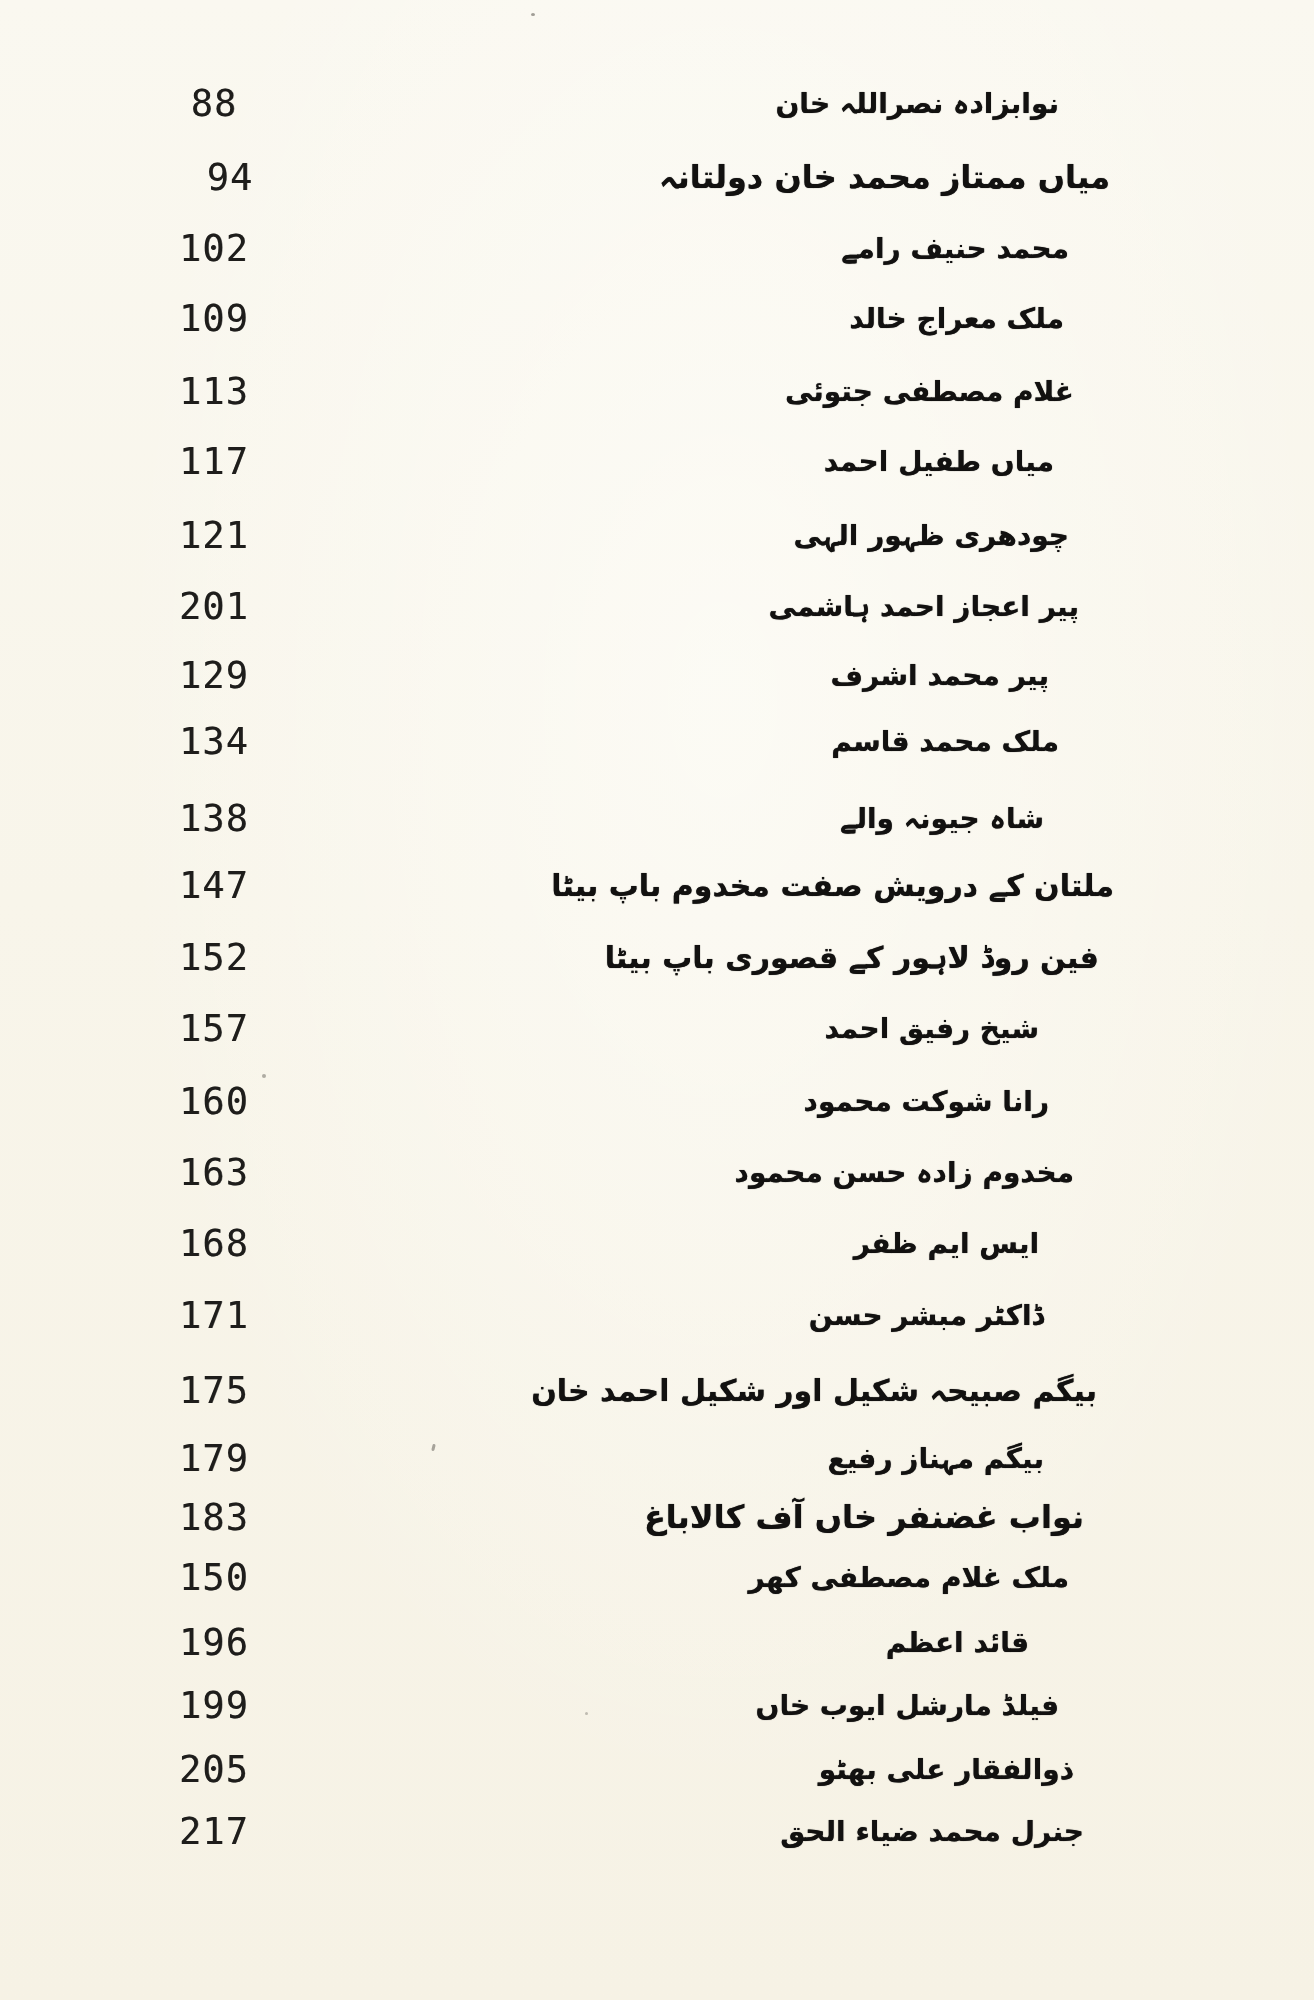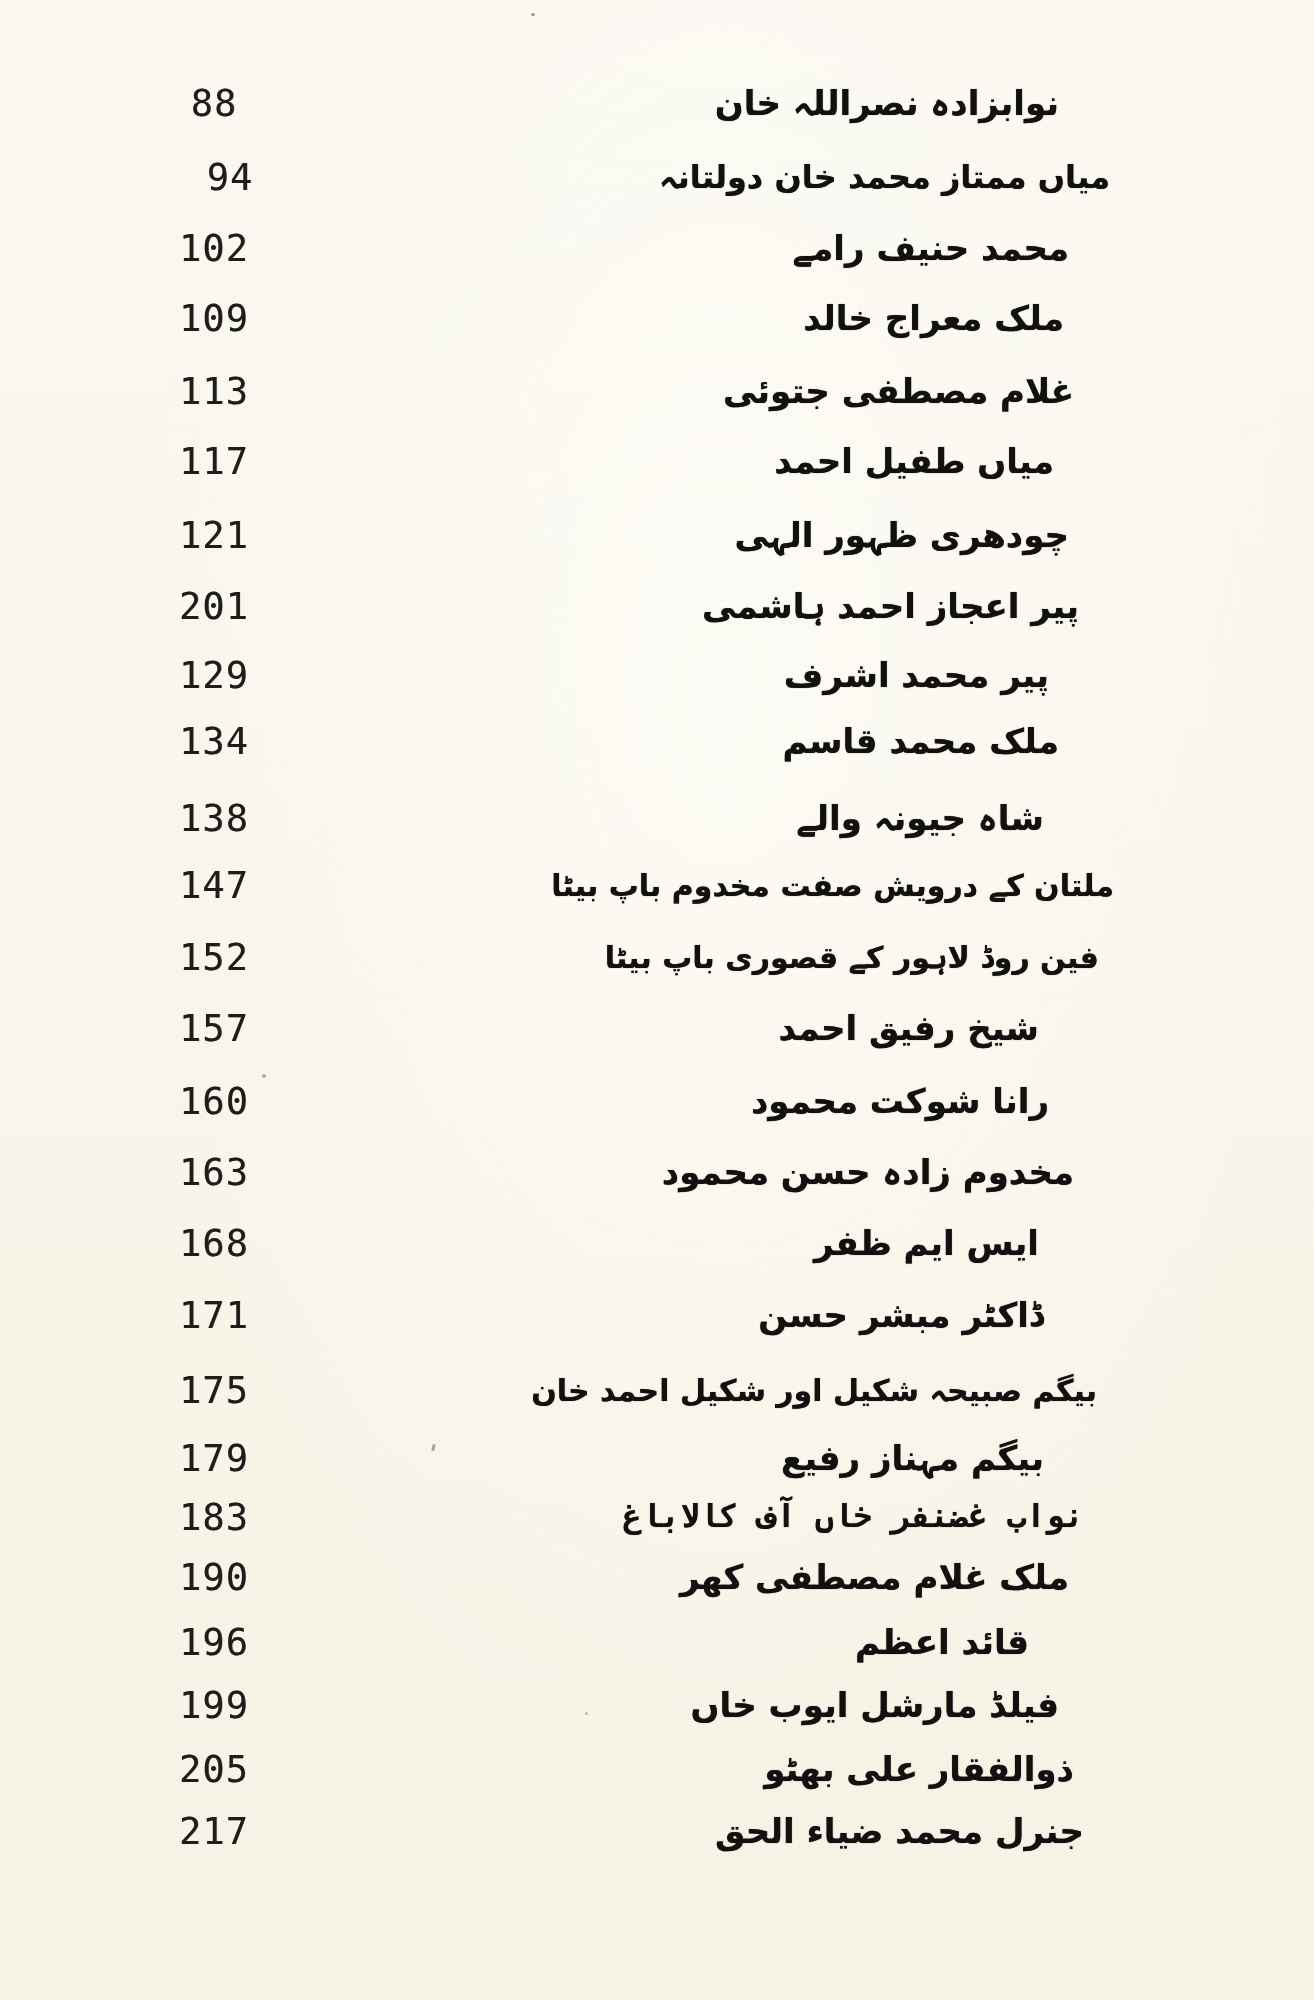--- a/index.html
+++ b/index.html
@@ -42,21 +42,21 @@
     text-shadow: 0.4px 0.4px 0.5px rgba(25,25,25,0.55);
   }
   .title {
     position: absolute;
     top: 0;
     height: 72px;
     display: flex;
     align-items: center;
     font-family: "DejaVu Sans", sans-serif;
     font-weight: bold;
-    font-size: 34px;
+    font-size: 28px;
     color: #121110;
     white-space: nowrap;
     text-shadow: 0 0 0.8px rgba(10,10,10,0.85);
   }
   .title.medium { font-size: 32px; }
   .title.long   { font-size: 30px; }
   .speck {
     position: absolute;
     background: #55524b;
     border-radius: 50%;
@@ -166,25 +166,25 @@
     <div class="title long" dir="rtl" lang="ur" style="right: 225px;">بیگم صبیحہ شکیل اور شکیل احمد خان</div>
   </div>
 
   <div class="row" style="top: 1422px;">
     <div class="num">179</div>
     <div class="title" dir="rtl" lang="ur" style="right: 270px;">بیگم مہناز رفیع</div>
   </div>
 
   <div class="row" style="top: 1481px;">
     <div class="num">183</div>
-    <div class="title medium" dir="rtl" lang="ur" style="right: 230px; font-family: Liberation Mono, monospace;">نواب غضنفر خاں آف کالاباغ</div>
+    <div class="title medium" dir="rtl" lang="ur" style="right: 230px;">نواب غضنفر خاں آف کالاباغ</div>
   </div>
 
   <div class="row" style="top: 1541px;">
-    <div class="num">190</div>
+    <div class="num">150</div>
     <div class="title" dir="rtl" lang="ur" style="right: 245px;">ملک غلام مصطفی کھر</div>
   </div>
 
   <div class="row" style="top: 1606px;">
     <div class="num">196</div>
     <div class="title" dir="rtl" lang="ur" style="right: 285px;">قائد اعظم</div>
   </div>
 
   <div class="row" style="top: 1669px;">
     <div class="num">199</div>

